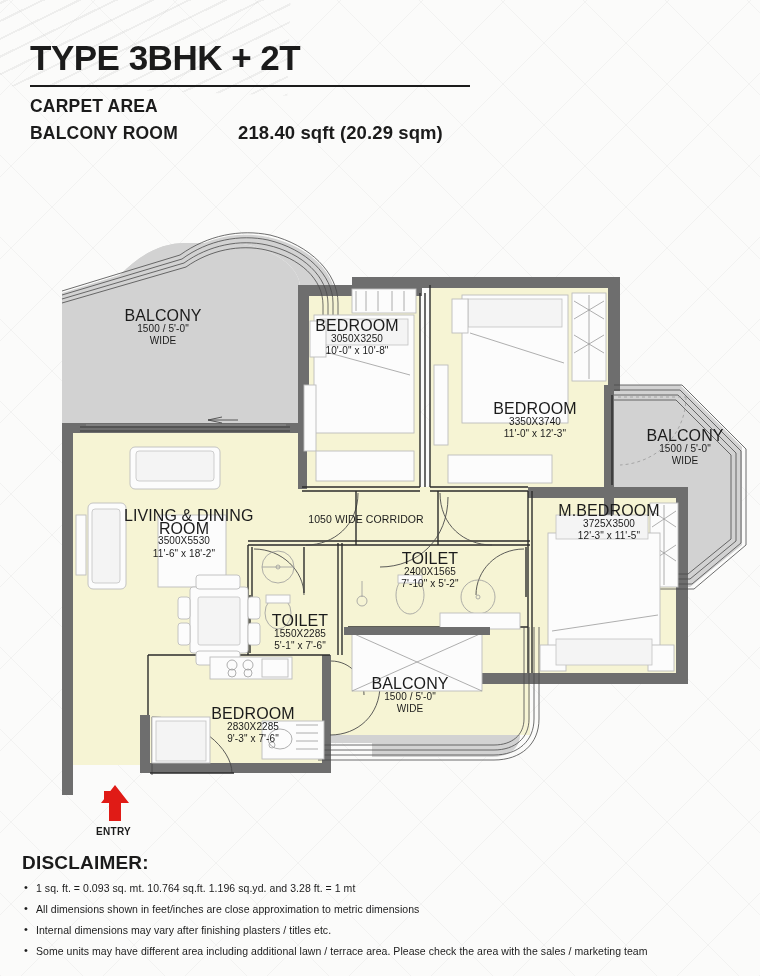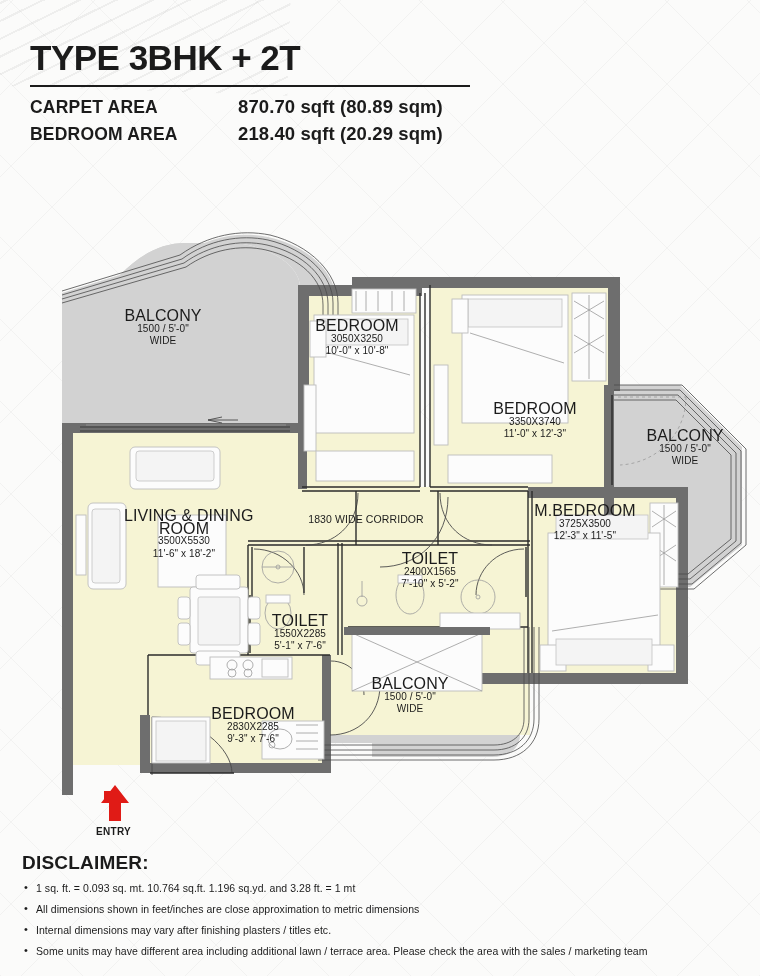--- a/index.html
+++ b/index.html
@@ -73,24 +73,23 @@
 
   <div class="watermark"></div>
   <div class="wm-top"></div>
 
   <div class="header">
     <h1 class="title">TYPE 3BHK + 2T</h1>
     <div class="rule"></div>
     <div class="area-table">
       <div class="area-row">
         <span class="area-label">CARPET AREA</span>
-        <span class="area-value">870.70 sqft (80.89 sqm)</span>
       </div>
       <div class="area-row">
-        <span class="area-label">BEDROOM AREA</span>
+        <span class="area-label">BALCONY ROOM</span>
         <span class="area-value">218.40 sqft (20.29 sqm)</span>
       </div>
     </div>
   </div>
 
   <div class="plan-wrap">
 
     <svg width="760" height="620" viewBox="0 0 760 620">
       <defs>
         <style>
@@ -385,21 +384,21 @@
       <div class="dm">3350X3740</div>
       <div class="dm">11'-0" x 12'-3"</div>
     </div>
 
     <div class="plan-label" style="left:630px;top:215px;width:110px;">
       <div class="nm">BALCONY</div>
       <div class="dm">1500 / 5'-0"</div>
       <div class="dm">WIDE</div>
     </div>
 
-    <div class="plan-label" style="left:530px;top:290px;width:110px;">
+    <div class="plan-label" style="left:530px;top:290px;width:110px;padding-left:24px;">
       <div class="nm">M.BEDROOM</div>
       <div class="dm">3725X3500</div>
       <div class="dm">12'-3" x 11'-5"</div>
     </div>
 
     <div class="plan-label" style="left:124px;top:295px;width:120px;">
       <div class="nm">LIVING &amp; DINING</div>
       <div class="nm">ROOM</div>
       <div class="dm">3500X5530</div>
       <div class="dm">11'-6" x 18'-2"</div>
@@ -422,21 +421,21 @@
       <div class="dm">2830X2285</div>
       <div class="dm">9'-3" x 7'-6"</div>
     </div>
 
     <div class="plan-label" style="left:355px;top:463px;width:110px;">
       <div class="nm">BALCONY</div>
       <div class="dm">1500 / 5'-0"</div>
       <div class="dm">WIDE</div>
     </div>
 
-    <div class="plan-label" style="left:256px;top:298px;width:220px;">1830 WIDE CORRIDOR</div>
+    <div class="plan-label" style="left:256px;top:298px;width:220px;">1050 WIDE CORRIDOR</div>
 
     <div class="entry-label" style="left:96px;top:577px;">ENTRY</div>
 
   </div>
 
   <div class="disclaimer">
     <div class="disc-title">DISCLAIMER:</div>
     <div class="disc-item">1 sq. ft. = 0.093 sq. mt. 10.764 sq.ft. 1.196 sq.yd. and 3.28 ft. = 1 mt</div>
     <div class="disc-item">All dimensions shown in feet/inches are close approximation to metric dimensions</div>
     <div class="disc-item">Internal dimensions may vary after finishing plasters / titles etc.</div>

